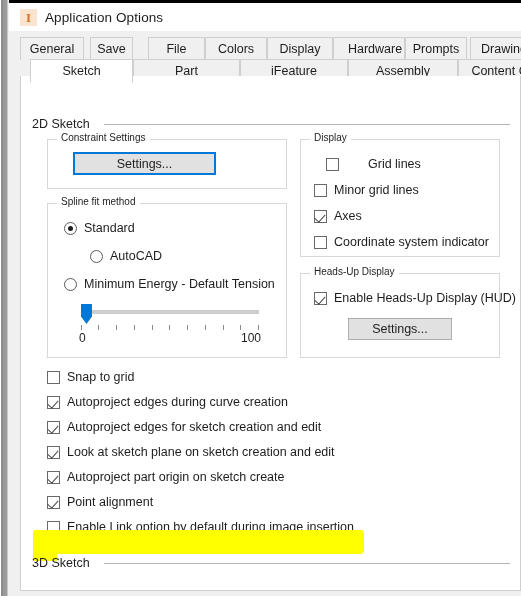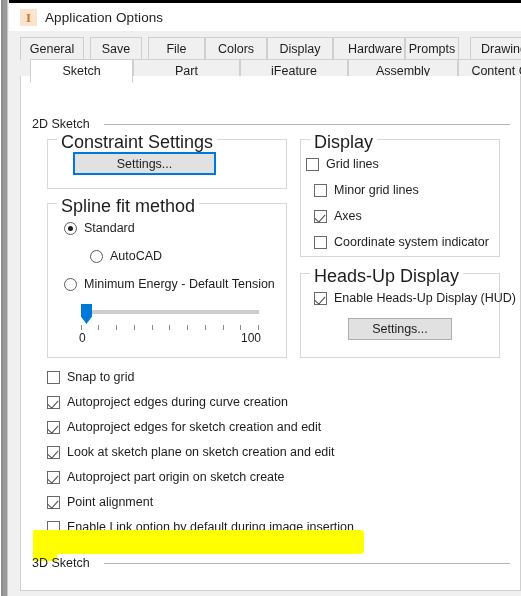--- a/index.html
+++ b/index.html
@@ -103,21 +103,21 @@
   }
 
   
   .group {
     position: absolute;
     border: 1px solid #d8d8d8;
   }
   .group-title {
     position: absolute; top: -8px; left: 9px;
     background: #ffffff; padding: 0 4px;
-    font-size: 18px; color: #1d1d1d; white-space: nowrap;
+    font-size: 10px; color: #1d1d1d; white-space: nowrap;
   }
 
   
   .btn {
     position: absolute;
     background: #e1e1e1;
     border: 1px solid #adadad;
     font-family: "Liberation Sans", sans-serif;
     font-size: 12.5px; color: #1d1d1d;
     display: flex; align-items: center; justify-content: center;
@@ -220,36 +220,36 @@
   </div>
 
   <div class="dialog">
 
     <div class="tabstrip">
 
       <div class="tabrow row1">
         <div class="tab row1" style="left:0px;width:64px;">
             <span>General</span>
           </div>
-        <div class="tab row1" style="left:70px;width:52px;">
+        <div class="tab row1" style="left:70px;width:43px;">
             <span>Save</span>
           </div>
         <div class="tab row1" style="left:128px;width:57px;">
             <span>File</span>
           </div>
         <div class="tab row1" style="left:185px;width:62px;">
             <span>Colors</span>
           </div>
         <div class="tab row1" style="left:247px;width:66px;">
             <span>Display</span>
           </div>
         <div class="tab row1" style="left:313px;width:72px;padding-left:12px;">
             <span>Hardware</span>
           </div>
-        <div class="tab row1" style="left:385px;width:54px;text-align:right;">
+        <div class="tab row1" style="left:385px;width:62px;text-align:right;">
             <span>Prompts</span>
           </div>
         <div class="tab row1" style="left:450px;width:68px;">
             <span>Drawing</span>
           </div>
 
       </div>
 
       <div class="tabrow row2">
         <div class="tab selected" style="left:10px;width:103px;">
@@ -317,21 +317,21 @@
               <i style="left:177px"></i>
           </span>
           <span class="slider-minlabel" style="left:-2px;">0</span>
           <span class="slider-maxlabel" style="left:160px;">100</span>
         </div>
       </div>
 
       <div class="group" style="left:279px;top:63px;width:200px;height:118px;">
         <span class="group-title">Display</span>
 
-        <div class="cb-row" style="left:5px;top:17px;">
+        <div class="cb-row" style="left:25px;top:17px;gap:22px;">
           <span class="cb"></span>
           <span class="cb-label">Grid lines</span>
         </div>
         <div class="cb-row" style="left:13px;top:43px;">
           <span class="cb"></span>
           <span class="cb-label">Minor grid lines</span>
         </div>
         <div class="cb-row" style="left:13px;top:69px;">
           <span class="cb checked"></span>
           <span class="cb-label">Axes</span>

